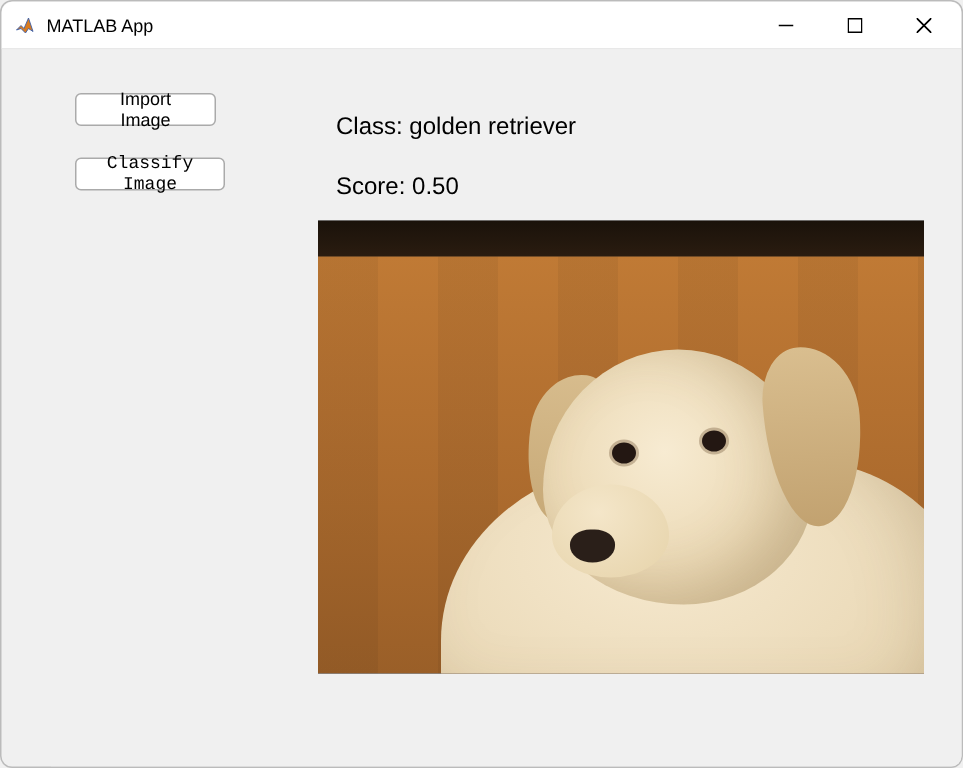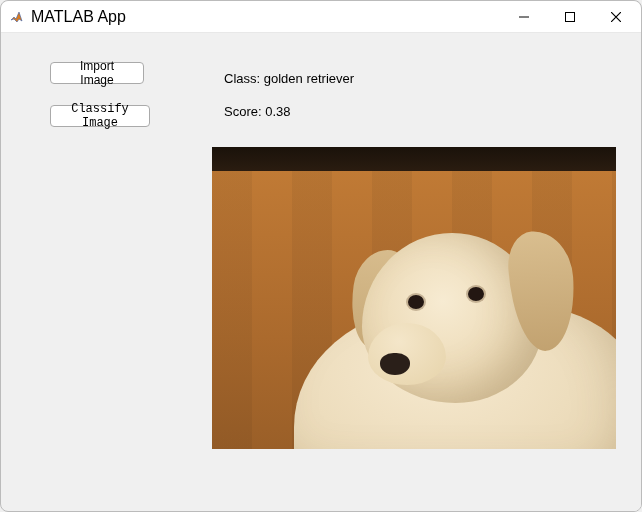--- a/index.html
+++ b/index.html
@@ -24,21 +24,21 @@
     }
     .app-icon {
       width: 16px;
       height: 16px;
       margin-right: 6px;
       display: inline-flex;
       align-items: center;
       justify-content: center;
     }
     .title-text {
-      font-size: 16px;
+      font-size: 12px;
       color: #000;
       flex: 1;
     }
     .win-controls {
       display: flex;
       height: 100%;
     }
     .win-btn {
       width: 46px;
       height: 32px;
@@ -69,21 +69,21 @@
       display: inline-flex;
       align-items: center;
       justify-content: center;
     }
     #import-btn { left: 16px; top: 29px; width: 94px; }
     #classify-btn { left: 16px; top: 72px; width: 100px; font-family: Liberation Mono, monospace; }
     .result-text {
       position: absolute;
       left: 190px;
       top: 22px;
-      font-size: 13px;
+      font-size: 16px;
       color: #000;
       line-height: 1.25;
       white-space: pre-line;
     }
     .image-area {
       position: absolute;
       left: 178px;
       top: 114px;
       width: 404px;
       height: 302px;
@@ -185,21 +185,21 @@
     </button>
   </div>
 </div>
 
 <div class="client">
   <button id="import-btn" class="btn">Import Image</button>
   <button id="classify-btn" class="btn">Classify Image</button>
 
   <div class="result-text">
     <div>Class: golden retriever</div>
-    <div>Score: 0.38</div>
+    <div>Score: 0.50</div>
   </div>
 
   <div class="image-area">
     <div class="scene-top"></div>
     <div class="floor"></div>
     <div class="dog-body"></div>
     <div class="ear-l"></div>
     <div class="dog-head"></div>
     <div class="ear-r"></div>
     <div class="dog-muzzle"></div>

